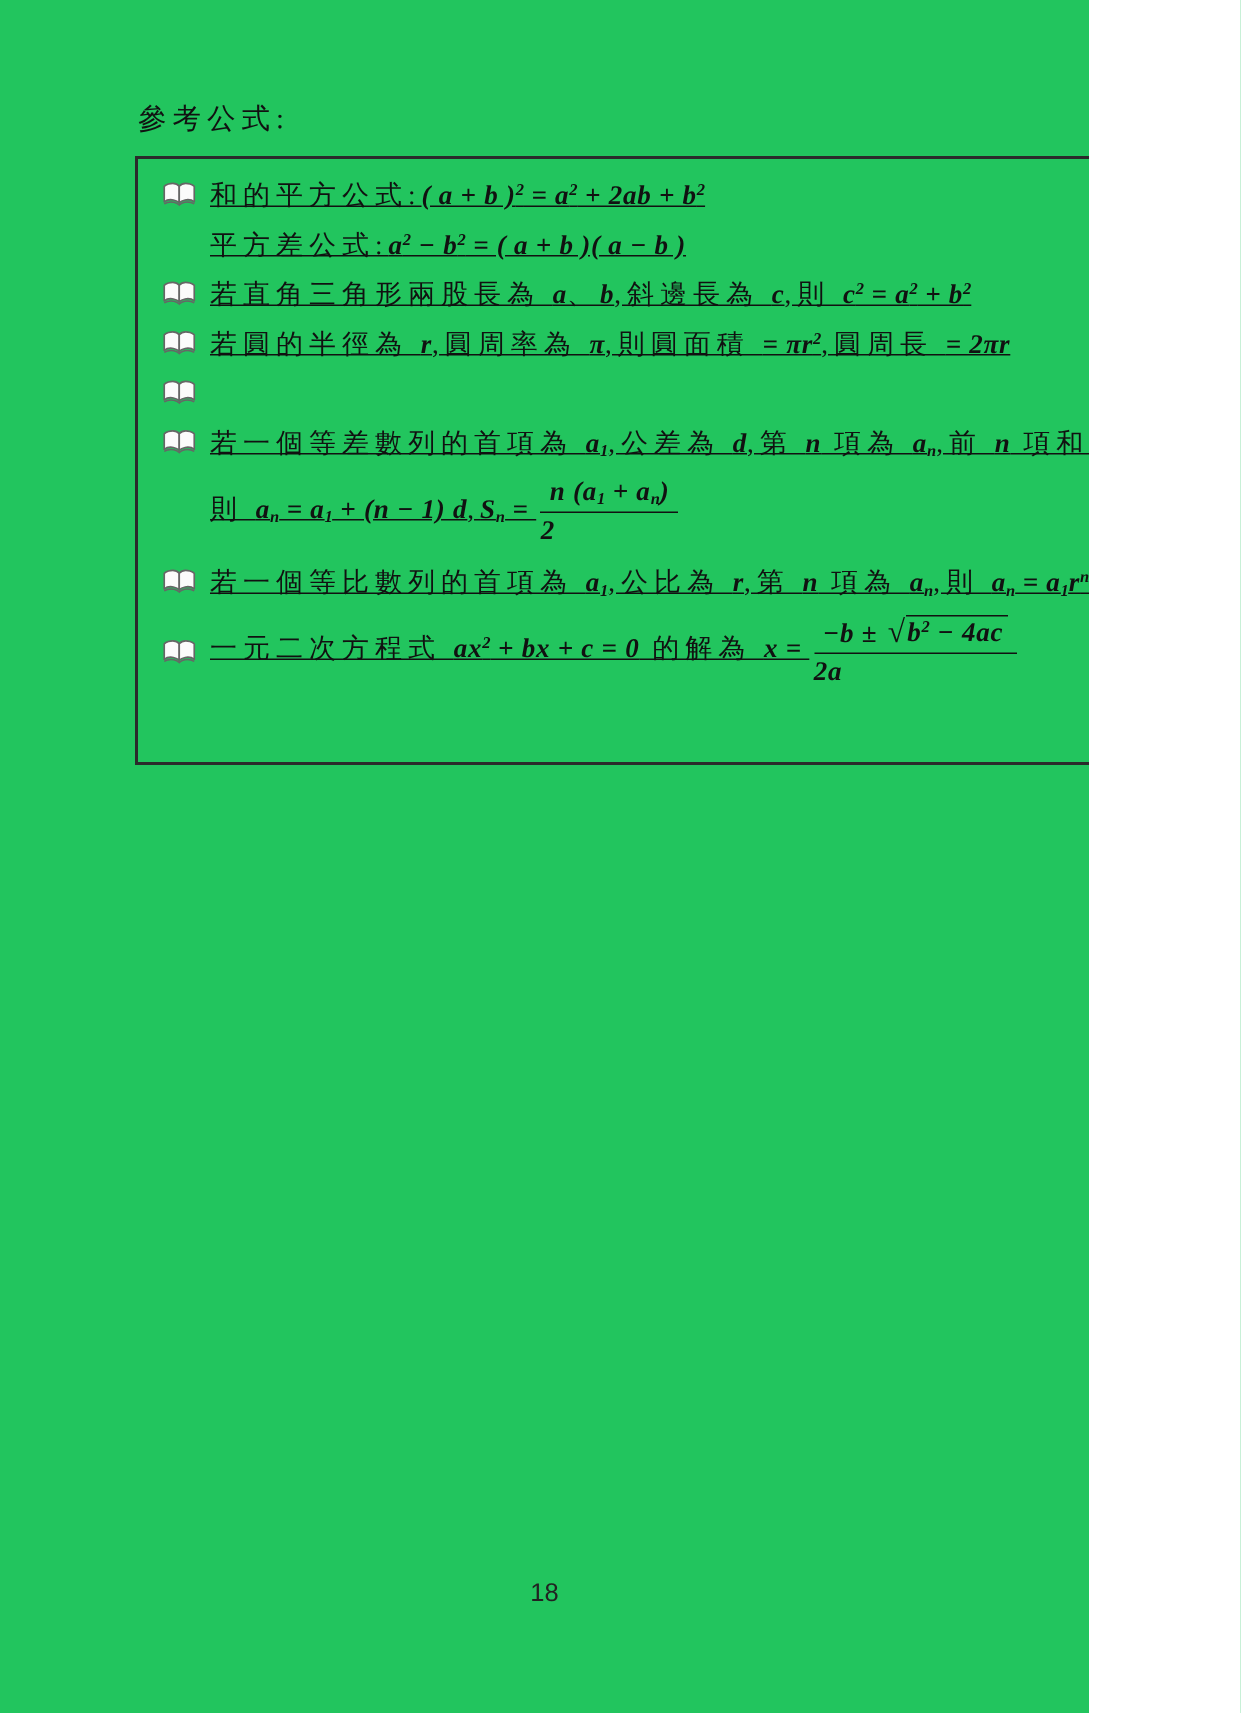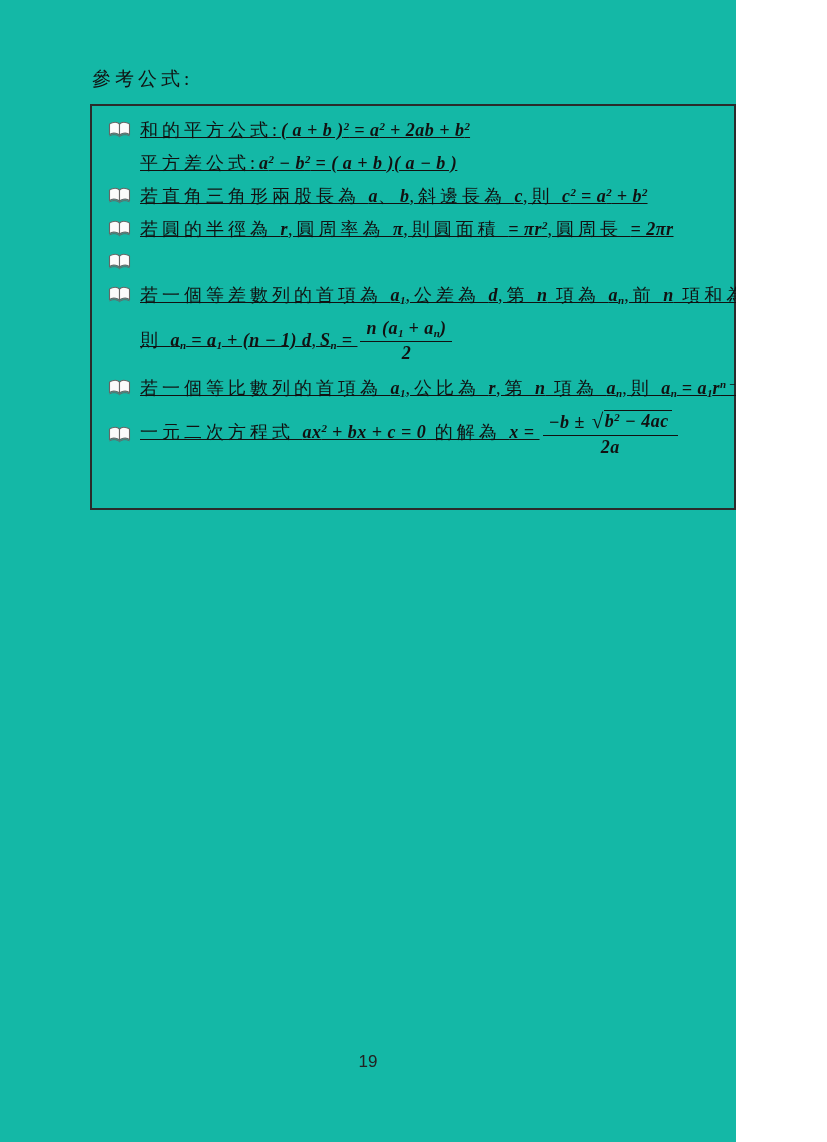--- a/index.html
+++ b/index.html
@@ -1,31 +1,31 @@
 <!DOCTYPE html>
 <html><head>
 <meta charset="utf-8">
 <style>
   html,body{margin:0;padding:0;background:#ffffff;}
-  .page{position:relative;width:736px;height:1142px;background:#14b8a6;
-        font-family:"Liberation Serif","DejaVu Serif",serif;color:#111;overflow:hidden;}
+  .page{position:relative;width:683px;height:1142px;background:#22c55e;
+        font-family:"Liberation Serif","DejaVu Serif",serif;color:#111;overflow:hidden;padding-left:43px;}
   .heading{position:absolute;left:92px;top:66px;font-size:19px;letter-spacing:4px;}
   .fbox{position:absolute;left:90px;top:104px;width:646px;height:406px;
         border:2px solid #2b2b2b;box-sizing:border-box;padding:7px 12px 0 16px;text-decoration:underline;}
   .flist{display:block;}
   .frow{display:flex;align-items:center;min-height:33px;}
   .frow.tall{min-height:58px;margin:1px 0;}
   .icell{width:32px;flex:none;display:flex;align-items:center;}
   .fcontent{white-space:nowrap;font-size:18px;letter-spacing:0;}
   .cjk{font-size:18px;letter-spacing:4px;}
   .math{font-family:"Liberation Serif","DejaVu Serif",serif;font-weight:bold;font-style:italic;
         font-size:18px;letter-spacing:0.5px;}
   .sup{font-size:11px;vertical-align:6px;letter-spacing:0;}
   .sub{font-size:11px;vertical-align:-3px;letter-spacing:0;}
-  .frac{display:inline-flex;flex-direction:column;align-items:center;vertical-align:middle;margin:0 3px;}
+  .frac{display:inline-flex;flex-direction:column;vertical-align:middle;margin:0 3px;}
   .frac .num{padding:0 6px 1px;border-bottom:1.7px solid #111;line-height:1.2;display:inline-block;}
   .frac .den{padding-top:1px;line-height:1.2;display:inline-block;}
   .sqrt{display:inline-flex;align-items:flex-start;margin-left:2px;}
   .sqrt .radsign{font-style:normal;font-weight:bold;font-size:21px;line-height:1.1;}
   .sqrt .radbody{border-top:1.7px solid #111;padding:0 3px 0 1px;}
   .pagenum{position:absolute;left:0;right:0;top:1052px;text-align:center;
            font-family:"Liberation Sans","DejaVu Sans",sans-serif;font-size:17px;color:#222;}
 </style>
 </head>
 <body>
@@ -129,14 +129,14 @@
           <span class="fcontent"><span class="cjk">一元二次方程式 </span><span class="math">ax</span><span class="math sup">2</span><span class="math"> + bx + c = 0</span><span class="cjk"> 的解為 </span><span class="math">x = </span><span class="frac">
               <span class="num"><span class="math">−b ± </span><span class="sqrt">
                   <span class="radsign math">√</span>
                   <span class="radbody"><span class="math">b</span><span class="math sup">2</span><span class="math"> − 4ac</span></span>
                 </span></span>
               <span class="den"><span class="math">2a</span></span>
             </span></span>
         </div>
       </div>
   </div>
-  <div class="pagenum">19</div>
+  <div class="pagenum">18</div>
 </div>
 
 </body></html>

